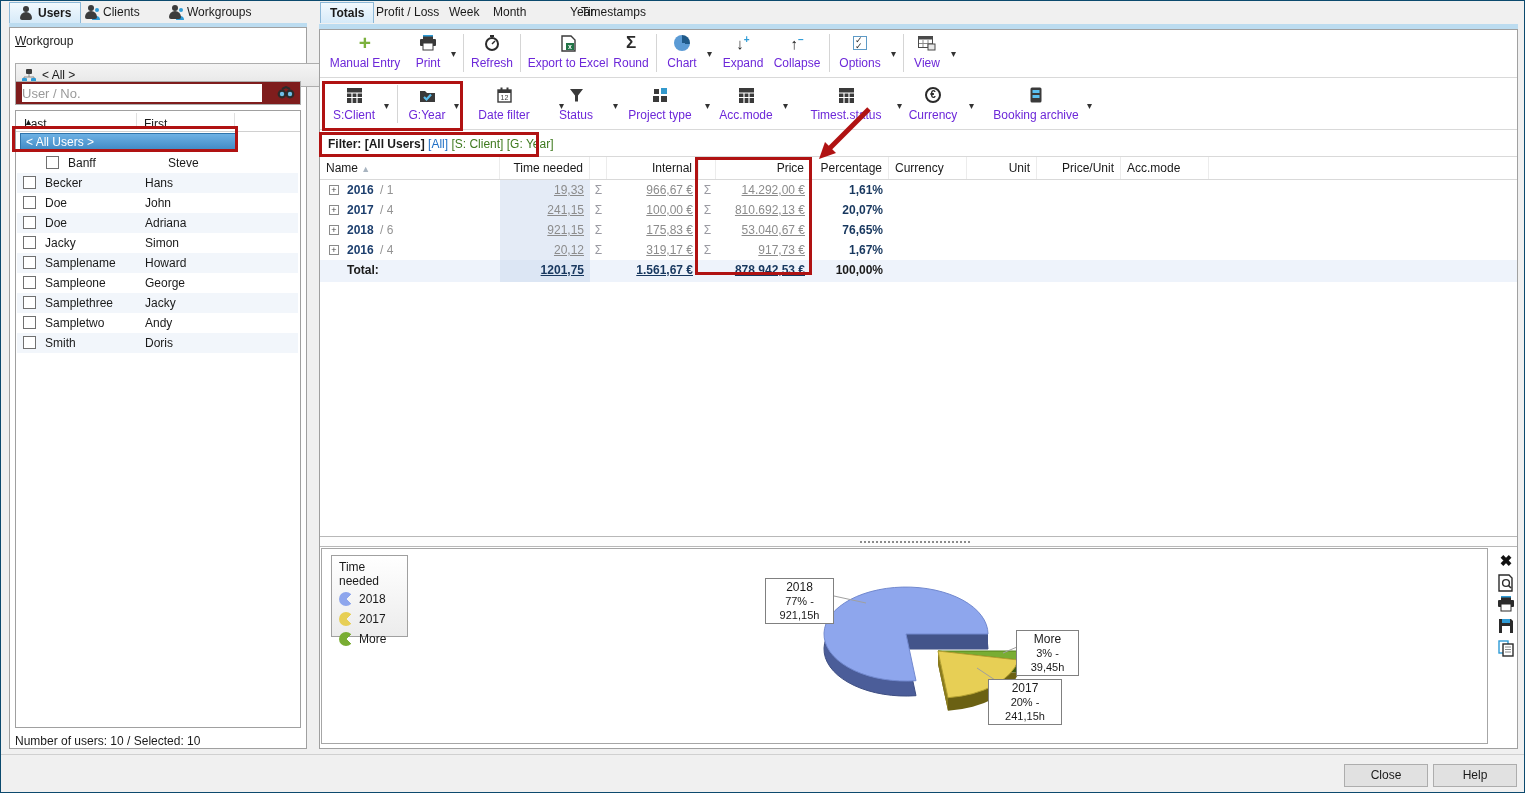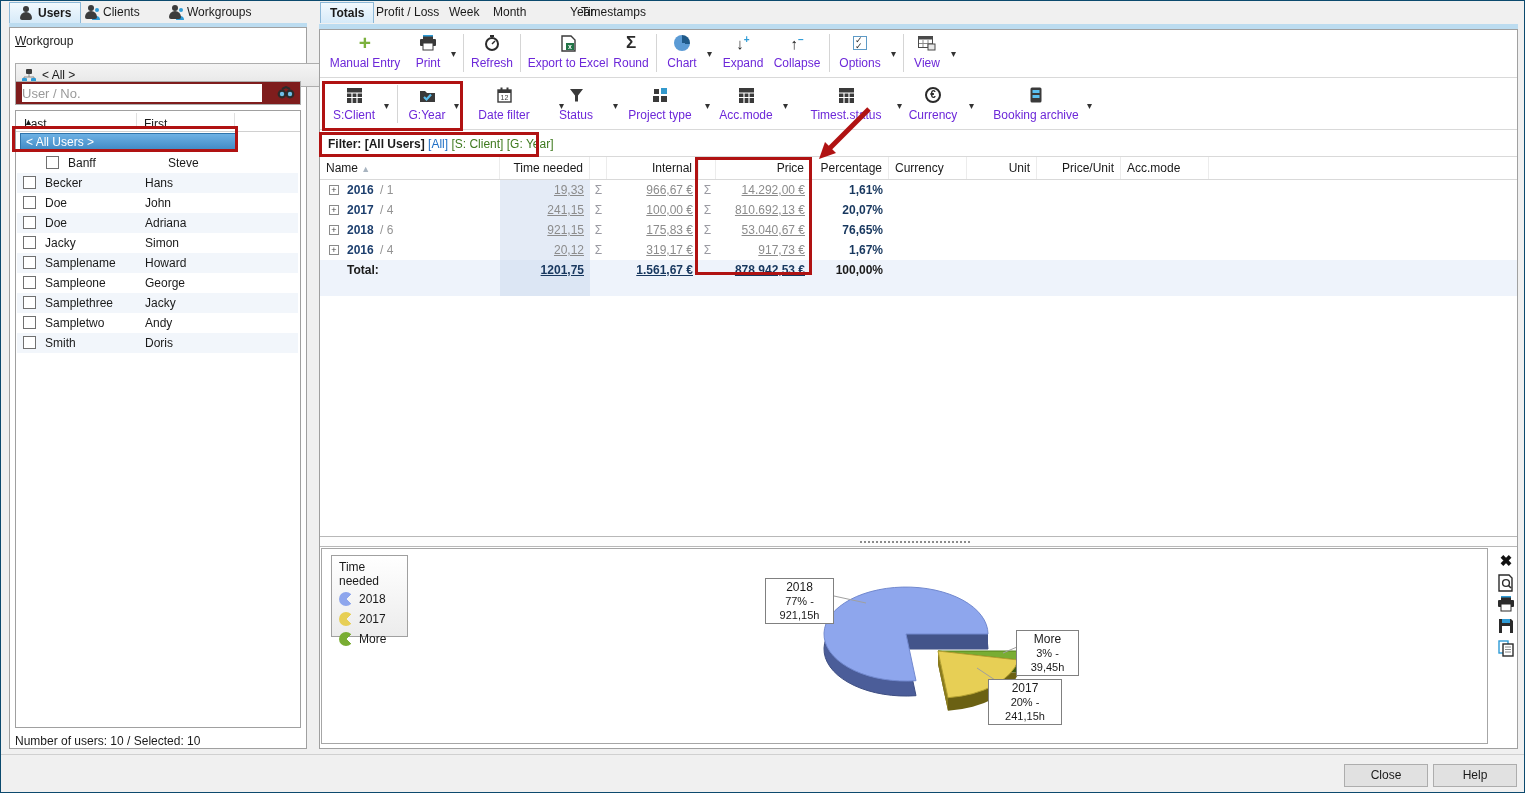--- a/index.html
+++ b/index.html
@@ -67,21 +67,21 @@
 
   
   .filterbar { position:absolute; left:319px; top:130px; width:1197px; height:26px; border-bottom:1px solid #d9d9d9; line-height:26px; }
   .filterbar b { margin-left:8px; }
   .f-black { color:#1a1a1a; } .f-blue { color:#1f6fc5; } .f-green { color:#3f7a1f; }
 
   
   .dtable { position:absolute; left:319px; top:156px; width:1197px; height:380px; background:#fff; }
   .dhead { position:absolute; left:0; top:0; width:100%; height:23px; border-bottom:1px solid #d9d9d9; }
   .drow { position:absolute; left:0; width:1197px; height:20px; }
-  .drow.total { background:#eef3fb; height:36px; }
+  .drow.total { background:#eef3fb; height:22px; }
   .cell { position:absolute; top:0; height:100%; line-height:20px; white-space:nowrap; }
   .dhead .cell { line-height:23px; color:#1a1a1a; border-right:1px solid #ececec; }
   .r { text-align:right; padding-right:6px; } .l { padding-left:6px; }
   .c-name { left:0; width:180px; } .c-time { left:180px; width:90px; }
   .c-sg1 { left:270px; width:17px; text-align:center; } .c-int { left:287px; width:92px; }
   .c-sg2 { left:379px; width:17px; text-align:center; } .c-price { left:396px; width:95px; }
   .c-pct { left:491px; width:78px; } .c-cur { left:569px; width:78px; }
   .c-unit { left:647px; width:70px; } .c-pu { left:717px; width:84px; } .c-acc { left:801px; width:88px; }
   .drow .c-time { background:#e4ebf6; }
   .drow.total .c-time { background:#dce6f4; }

